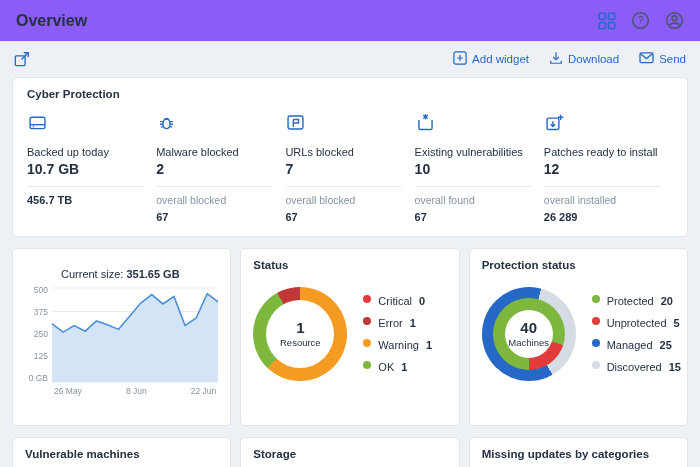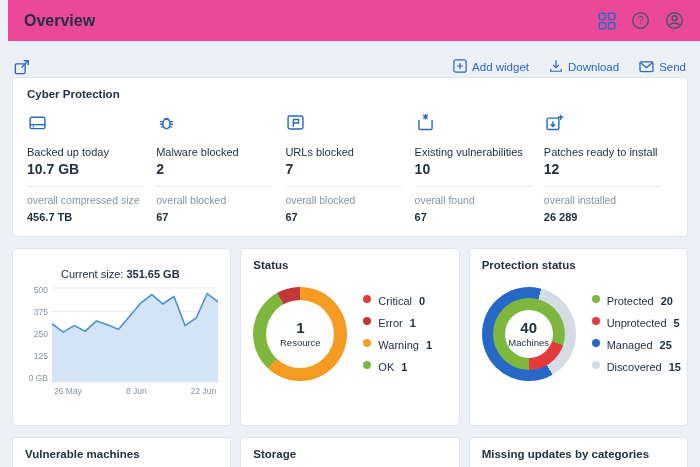--- a/index.html
+++ b/index.html
@@ -4,28 +4,28 @@
 <style>
   * { box-sizing: border-box; }
   html,body { margin:0; padding:0; }
   body {
     width:700px; height:467px; overflow:hidden;
     background:#edf1f6; color:#243143;
     font-family:"Liberation Sans", sans-serif;
   }
   
   .topbar {
-    height:42px; background:#ec4899; border-bottom:1px solid #e1e7ee;
-    display:flex; align-items:center; justify-content:space-between; padding:0 16px;margin-left:8px;
+    height:42px; background:#8b5cf6; border-bottom:1px solid #e1e7ee;
+    display:flex; align-items:center; justify-content:space-between; padding:0 16px;
   }
   .page-title { font-size:16px; font-weight:600; margin:0; }
   .topbar-icons { display:flex; align-items:center; gap:15px; }
   .icon-btn { display:inline-flex; align-items:center; justify-content:center; cursor:pointer; background:none; border:none; padding:0; }
   
-  .toolbar { height:33px; display:flex; align-items:flex-end; justify-content:space-between; padding:0 14px; }
+  .toolbar { height:33px; display:flex; align-items:center; justify-content:space-between; padding:0 14px; }
   .toolbar-actions { display:flex; align-items:center; gap:20px; }
   .tool-btn {
     display:inline-flex; align-items:center; gap:5px; background:none; border:none; padding:0;
     color:#2668c5; font-size:11.5px; cursor:pointer; font-family:"Liberation Sans", sans-serif;
   }
   main { padding:2px 12px 0; }
   .card { background:#fff; border:1px solid #dfe5ec; border-radius:4px; }
   .card-title { font-size:11.5px; font-weight:bold; }
   
   .cyber { padding:10px 14px 13px; }
@@ -148,21 +148,20 @@
         <span>
           <svg width="21" height="21" viewBox="0 0 24 24" fill="none" stroke="#2668c5" stroke-width="1.6">
             <rect x="3.5" y="6" width="17" height="13" rx="2"></rect>
             <path d="M3.5 14.5 H20.5"></path>
             <circle cx="7.2" cy="16.8" r="0.9" fill="#2668c5" stroke="none"></circle>
           </svg>
         </span>
         <div class="stat-label">Backed up today</div>
         <div class="stat-value">10.7 GB</div>
         <div class="stat-divider"></div>
-        <div class="stat-sublabel">overall compressed size</div>
         <div class="stat-subvalue">456.7 TB</div>
       </div>
 
       <div class="stat">
         <span>
           <svg width="21" height="21" viewBox="0 0 24 24" fill="none" stroke="#2668c5" stroke-width="1.6">
             <ellipse cx="12" cy="13.5" rx="4" ry="5.5"></ellipse>
             <path d="M9.3 9.2 a3 3 0 0 1 5.4 0"></path>
             <path d="M8 11 H4.5 M8 14 H4.5 M8.5 17 H5.5"></path>
             <path d="M16 11 H19.5 M16 14 H19.5 M15.5 17 H18.5"></path>

